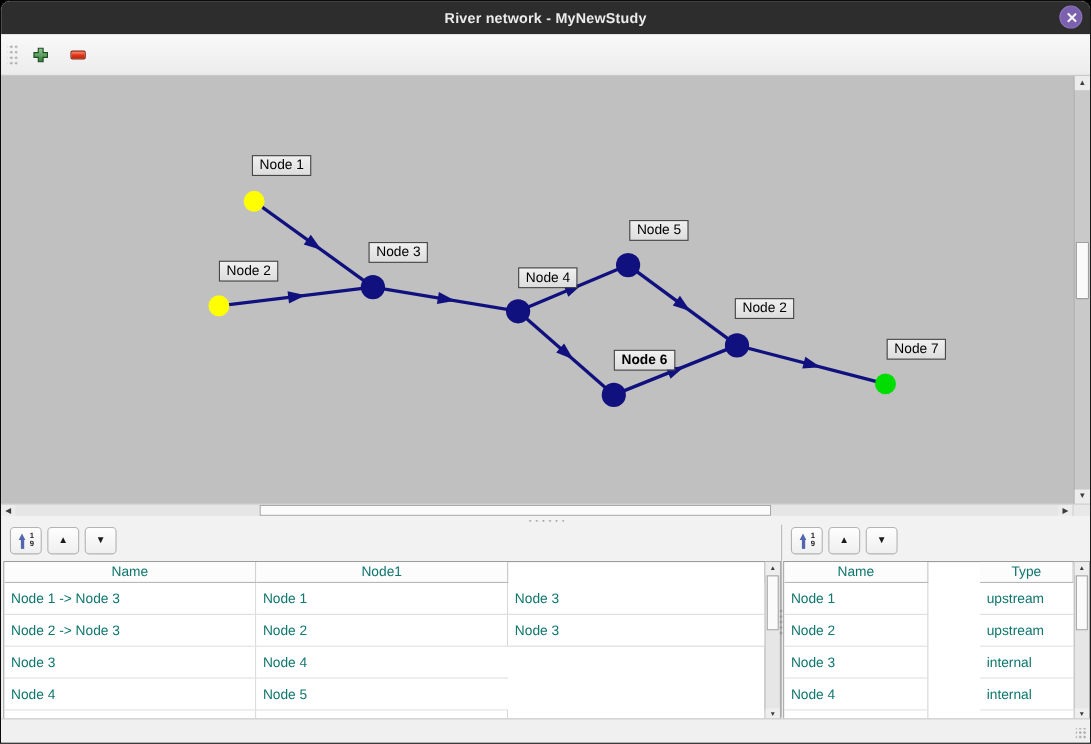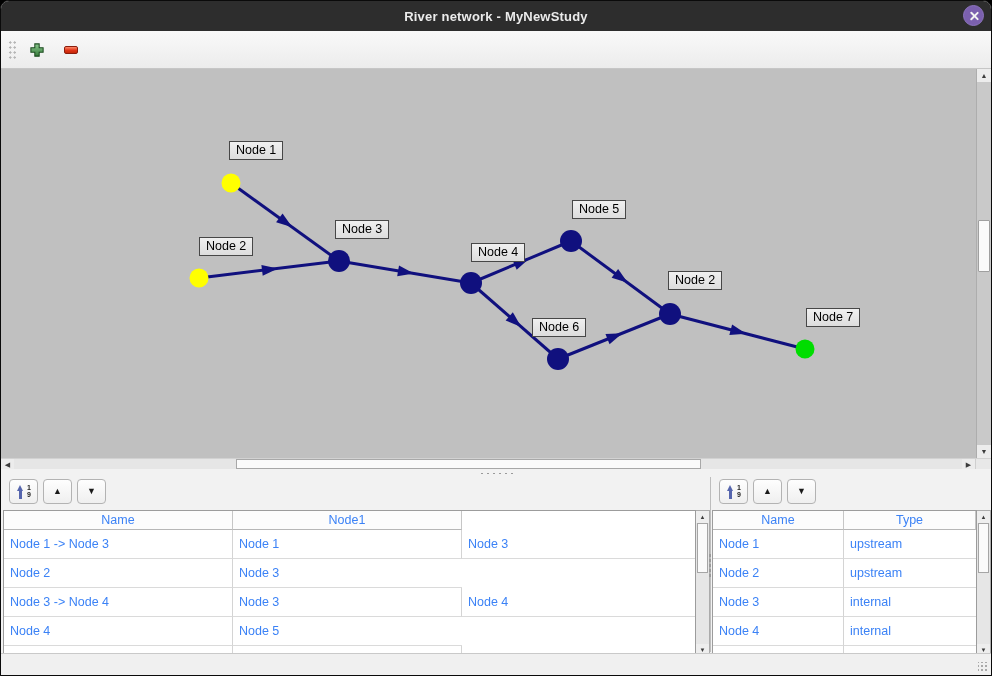--- a/index.html
+++ b/index.html
@@ -54,28 +54,28 @@
   .sort-arrow::before{content:"";position:absolute;left:1px;top:0;border-left:3.5px solid transparent;border-right:3.5px solid transparent;border-bottom:6px solid #5565ad;}
   .sort-arrow::after{content:"";position:absolute;left:3px;top:5px;width:3px;height:9px;background:#5565ad;}
   .sort-nums{display:flex;flex-direction:column;font-size:7px;line-height:6.5px;color:#222;font-weight:bold;}
 
   .tablewrap{display:flex;height:147px;}
   .panel-left .tablewrap{margin-left:2px;}
   .panel-right .tablewrap{margin-left:1px;}
   .grid{flex:1;border:1px solid #9c9c9c;background:#fff;overflow:hidden;box-sizing:border-box;}
   .trow{display:flex;height:29px;}
   .trow.head{height:19px;}
-  .cell{box-sizing:border-box;border-right:1px solid #d4d4d4;border-bottom:1px solid #dadada;display:flex;align-items:center;padding:0 6px;font-size:12.5px;color:#3b82f6;background:#fff;overflow:hidden;white-space:nowrap;}
+  .cell{box-sizing:border-box;border-right:1px solid #d4d4d4;border-bottom:1px solid #dadada;display:flex;align-items:center;padding:0 6px;font-size:12.5px;color:#0f766e;background:#fff;overflow:hidden;white-space:nowrap;}
   .trow .cell:last-child{border-right:none;}
   .trow.head .cell{justify-content:center;background:#fcfcfc;border-right:1px solid #c6c6c6;border-bottom:1px solid #b7b7b7;font-size:12.5px;}
   .lt .trow .cell:nth-child(1){width:229px;flex:0 0 229px;}
   .lt .trow .cell:nth-child(2){width:229px;flex:0 0 229px;}
   .lt .trow .cell:nth-child(3){flex:1;}
   .rt .trow .cell:nth-child(1){width:131px;flex:0 0 131px;}
-  .rt .trow .cell:nth-child(2){flex:1;}
+  .rt .trow .cell:nth-child(2){flex:1;margin-left:47px;}
   .tscroll{flex:0 0 14px;display:flex;flex-direction:column;background:#e6e6e6;border:1px solid #ababab;border-left:none;box-sizing:border-box;}
   .tsbtn{flex:0 0 12px;display:flex;align-items:center;justify-content:center;font-size:6px;color:#3c3c3c;background:#eeeeee;cursor:pointer;line-height:1;}
   .ttrack{flex:1;position:relative;}
   .tthumb{position:absolute;left:1px;right:1px;top:0;height:48px;background:#fafafa;border:1px solid #a5a5a5;cursor:pointer;}
 
   .statusbar{position:absolute;left:0;right:0;bottom:0;height:21px;background:#f0f0f0;border-top:1px solid #c9c9c9;}
   .grip{position:absolute;right:3px;bottom:3px;width:10px;height:10px;background-image:radial-gradient(#a9a9a9 1px,transparent 1.2px);background-size:4px 4px;background-position:bottom right;cursor:nwse-resize;}
 </style>
 </head>
 <body>
@@ -133,21 +133,21 @@
         <circle cx="557" cy="290" r="11" fill="#10107e"></circle>
         <circle cx="669" cy="245" r="11" fill="#10107e"></circle>
         <circle cx="804" cy="280" r="9.5" fill="#00dd00"></circle>
       </svg>
     <div>
         <div class="node-label" style="left: 228px; top: 72px;">Node 1</div>
         <div class="node-label" style="left: 198px; top: 168px;">Node 2</div>
         <div class="node-label" style="left: 334px; top: 151px;">Node 3</div>
         <div class="node-label" style="left: 470px; top: 174px;">Node 4</div>
         <div class="node-label" style="left: 571px; top: 131px;">Node 5</div>
-        <div class="node-label" style="left: 531px; top: 249px;">Node 6</div>
+        <div class="node-label" style="left: 557px; top: 249px; font-weight: bold;">Node 6</div>
         <div class="node-label" style="left: 667px; top: 202px;">Node 2</div>
         <div class="node-label" style="left: 805px; top: 239px;">Node 7</div>
       </div>
     <div class="vscroll">
       <span class="sbtn">▲</span>
       <span class="vtrack">
           <span class="vthumb"></span>
         </span>
       <span class="sbtn">▼</span>
     </div>
@@ -193,25 +193,25 @@
               <div class="trow head">
                 <div class="cell">Name</div>
                 <div class="cell">Node1</div>
               </div>
               <div class="trow">
                 <div class="cell">Node 1 -&gt; Node 3</div>
                 <div class="cell">Node 1</div>
                 <div class="cell">Node 3</div>
               </div>
               <div class="trow">
+                <div class="cell">Node 2 -&gt; Node 3</div>
                 <div class="cell">Node 2</div>
                 <div class="cell">Node 3</div>
               </div>
               <div class="trow">
-                <div class="cell">Node 3 -&gt; Node 4</div>
                 <div class="cell">Node 3</div>
                 <div class="cell">Node 4</div>
               </div>
               <div class="trow">
                 <div class="cell">Node 4</div>
                 <div class="cell">Node 5</div>
               </div>
               <div class="trow">
                 <div class="cell"></div>
                 <div class="cell"></div>

